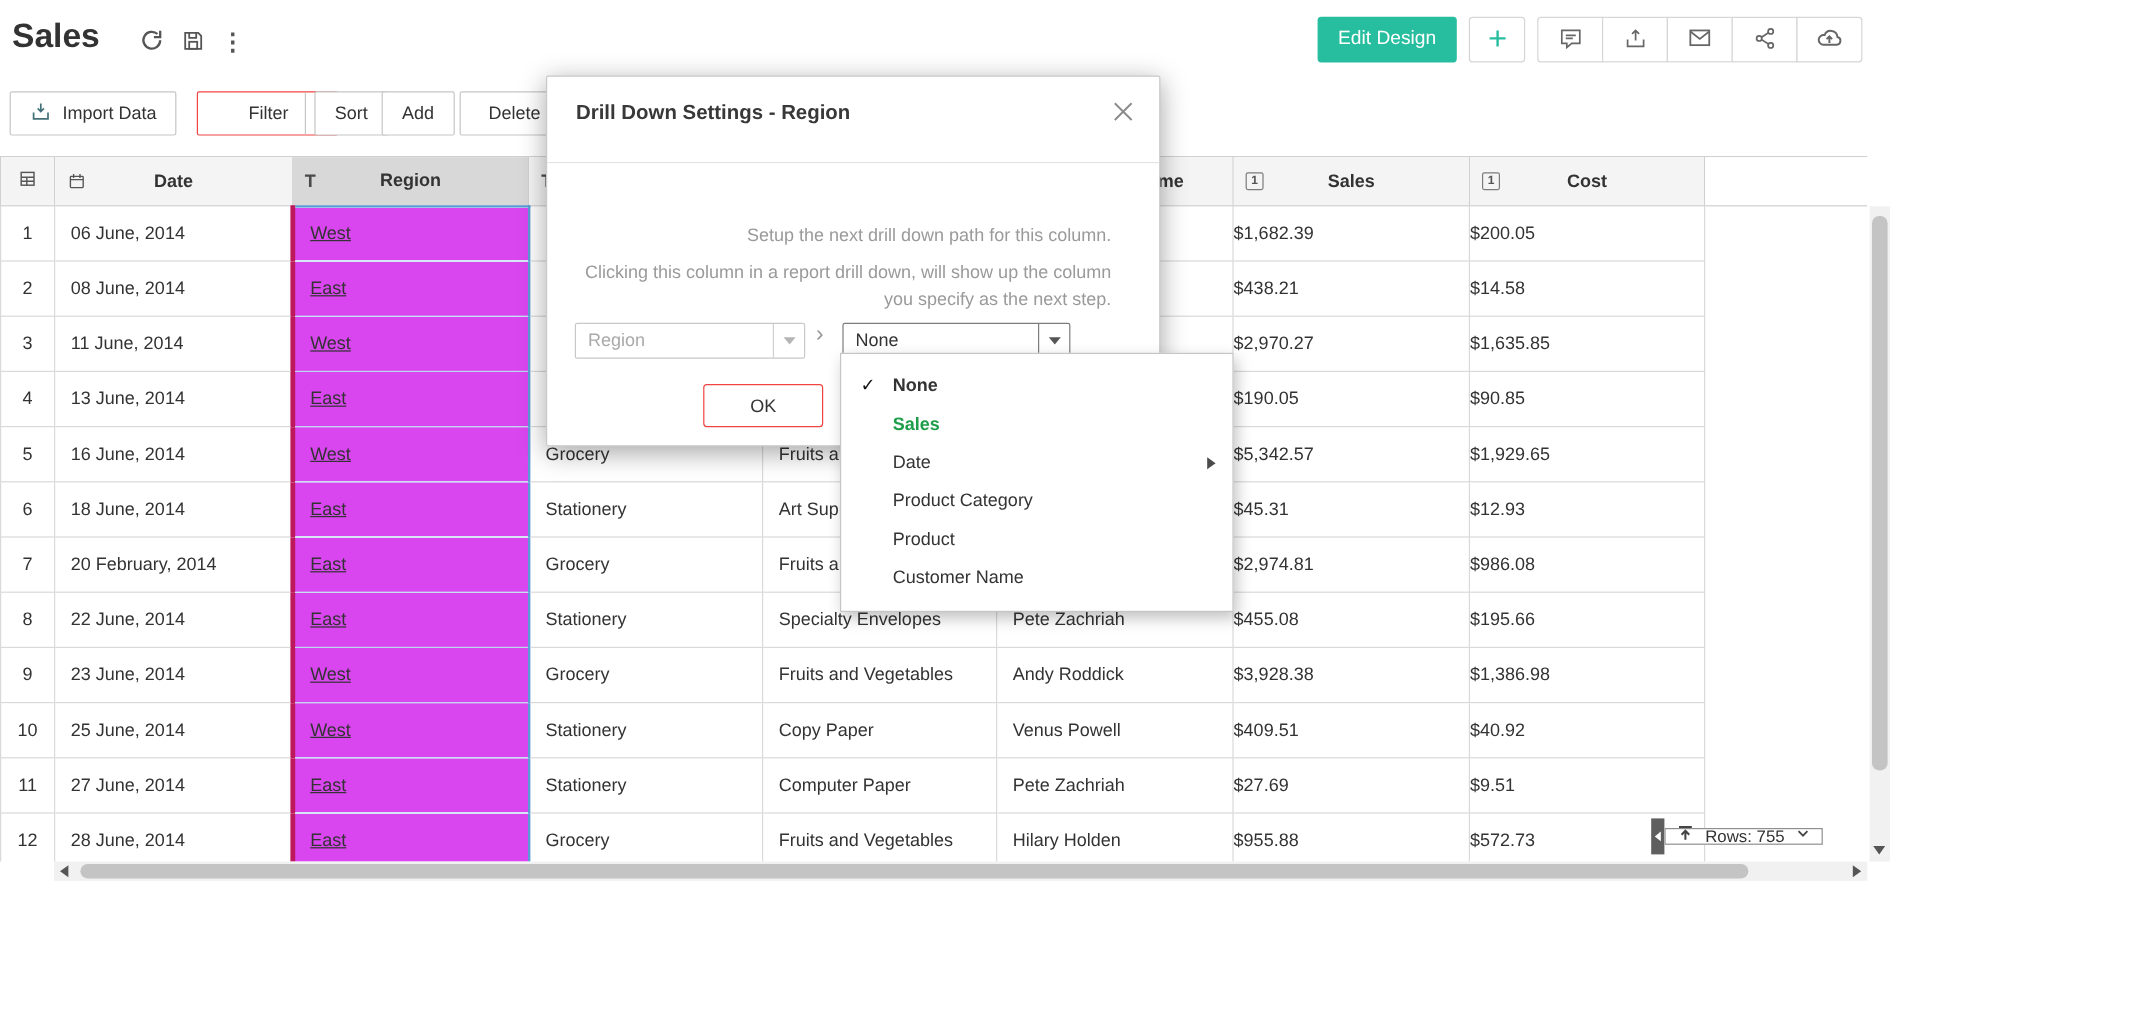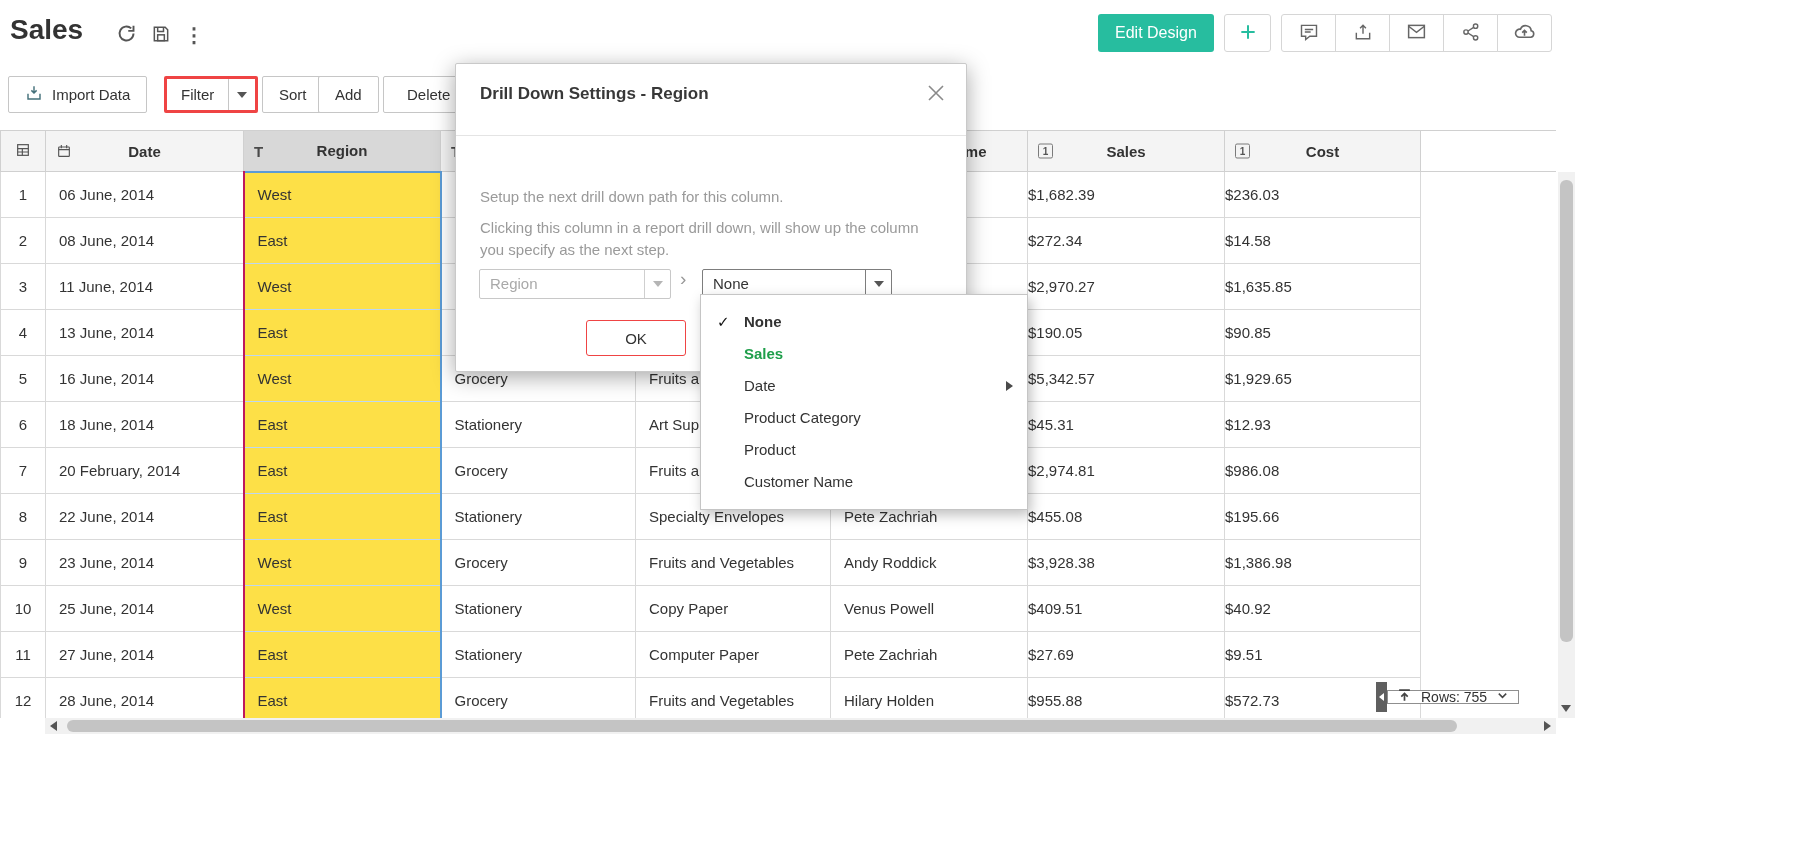--- a/index.html
+++ b/index.html
@@ -32,21 +32,21 @@
   
   .toolbar { position:absolute; top:72px; left:0; width:100%; height:48px; }
   .tbtn { position:absolute; top:4px; height:37px; background:#fff; border:1px solid #c6c6c6;
     border-radius:2px; font-size:15px; color:#333; font-family:inherit; cursor:pointer;
     display:flex; align-items:center; padding:0 16px; }
   .tbtn.import { left:8px; gap:9px; }
   .tbtn.sort { left:262px; }
   .tbtn.add { left:318px; }
   .tbtn.delete { left:383px; width:76px;padding-left:23px; }
   .filter-group { position:absolute; left:164px; top:4px; height:37px; display:flex;
-    border:3px solid #ef4444; border-radius:2px; background:#fff; }
+    border:1px solid #ef4444; border-radius:2px; background:#fff;padding-left:28px; }
   .filter-main { padding:0 14px; display:flex; align-items:center; font-size:15px; cursor:pointer; }
   .filter-arrow { width:27px; border-left:1px solid #c6c6c6; display:flex; align-items:center;
     justify-content:center; cursor:pointer; }
   .caret-down { width:0; height:0; border-left:5px solid transparent; border-right:5px solid transparent;
     border-top:6px solid #555; }
 
   .search-box { position:absolute; left:1232px; top:4px; width:324px; height:37px;
     border:1px solid #c6c6c6; border-radius:2px; background:#fff; display:flex; align-items:center; }
   .search-box input { flex:1; border:none; outline:none; font-size:15px; padding:0 12px;
     font-family:inherit; color:#333; background:transparent; }
@@ -56,22 +56,22 @@
   
   .table-viewport { position:absolute; top:130px; left:0; width:1556px; height:588px; overflow:hidden; }
   table.grid { border-collapse:collapse; table-layout:fixed; width:1556px; }
   .grid th { height:41px; background:#f4f4f4; border:1px solid #d0d0d0; font-size:15px;
     font-weight:bold; color:#333; position:relative; text-align:center; }
   .grid td { height:46px; border:1px solid #d9d9d9; font-size:15px; color:#333;
     vertical-align:middle; padding-left:13px; overflow:hidden; white-space:nowrap; background:#fff; }
   .grid td.c-num { text-align:center; padding-left:0; }
   .grid td.c-sales, .grid td.c-cost { padding-left:0; padding-right:17px; }
   .grid th.c-region { background:#d8d8d8; }
-  .grid td.c-region { background:#fde047; border-left:2px solid #be185d; border-right:2px solid #5b9bd5;
-    border-bottom:1px solid #bdd7f0; }
+  .grid td.c-region { background:#d946ef; border-left:4px solid #be185d; border-right:2px solid #5b9bd5;
+    border-bottom:1px solid #bdd7f0;text-decoration:underline; }
   .grid td.first-region { border-top:2px solid #5b9bd5; }
   .grid th.c-extra { background:#fff; border-right:none; }
   .grid td.c-extra { border:none; border-left:1px solid #d9d9d9; padding:0; }
   .th-icon { position:absolute; left:10px; top:50%; transform:translateY(-50%); display:flex;
     align-items:center; }
   .ttype::before { content:"T"; font-size:15px; font-weight:bold; color:#4a4a4a; }
   .num-icon { width:15px; height:15px; border:1px solid #7b7b7b; border-radius:2px; font-size:10px;
     font-weight:bold; color:#555; display:flex; align-items:center; justify-content:center; }
   .num-icon::before { content:"1"; }
 
@@ -99,21 +99,21 @@
 
   
   .dialog { position:absolute; left:455px; top:63px; width:512px; height:309px; background:#fff;
     border:1px solid #c9c9c9; border-radius:2px; box-shadow:0 5px 22px rgba(0,0,0,.35); z-index:40; }
   .dialog-header { position:absolute; top:0; left:0; width:100%; height:72px;
     border-bottom:1px solid #e4e4e4; }
   .dialog-title { position:absolute; left:24px; top:0; line-height:60px; font-size:17px;
     font-weight:bold; color:#383838; }
   .dialog-close { position:absolute; right:18px; top:18px; width:24px; height:24px; background:none;
     border:none; cursor:pointer; display:flex; align-items:center; justify-content:center; }
-  .dlg-desc { position:absolute; left:24px; width:446px; font-size:15px; color:#9a9a9a; line-height:22px; }
+  .dlg-desc { position:absolute; left:24px; width:446px; font-size:15px; color:#9a9a9a; line-height:22px;text-align:right; }
   .dlg-desc.d1 { top:122px; }
   .dlg-desc.d2 { top:153px; }
   .dd { position:absolute; top:205px; height:30px; border:1px solid #c8c8c8; border-radius:2px;
     background:#fff; display:flex; align-items:center; font-size:15px; cursor:pointer; }
   .dd .dd-label { flex:1; padding-left:10px; line-height:28px; white-space:nowrap; overflow:hidden; }
   .dd .dd-arrow { width:26px; height:100%; display:flex; align-items:center; justify-content:center;
     border-left:1px solid #cfcfcf; }
   .dd.src { left:23px; width:192px; color:#a9a9a9; }
   .dd.src .caret-down { border-top-color:#b5b5b5; }
   .dd.next { left:246px; width:190px; color:#333; border-color:#7d7d7d; }
@@ -301,31 +301,31 @@
       </thead>
       <tbody>
           <tr>
             <td class="c-num">1</td>
             <td class="c-date">06 June, 2014</td>
             <td class="c-region first-region">West</td>
             <td class="c-cat"></td>
             <td class="c-prod"></td>
             <td class="c-cust"></td>
             <td class="c-sales">$1,682.39</td>
-            <td class="c-cost">$236.03</td>
+            <td class="c-cost">$200.05</td>
             <td class="c-extra"></td>
           </tr>
           <tr>
             <td class="c-num">2</td>
             <td class="c-date">08 June, 2014</td>
             <td class="c-region">East</td>
             <td class="c-cat"></td>
             <td class="c-prod"></td>
             <td class="c-cust"></td>
-            <td class="c-sales">$272.34</td>
+            <td class="c-sales">$438.21</td>
             <td class="c-cost">$14.58</td>
             <td class="c-extra"></td>
           </tr>
           <tr>
             <td class="c-num">3</td>
             <td class="c-date">11 June, 2014</td>
             <td class="c-region">West</td>
             <td class="c-cat"></td>
             <td class="c-prod"></td>
             <td class="c-cust"></td>

